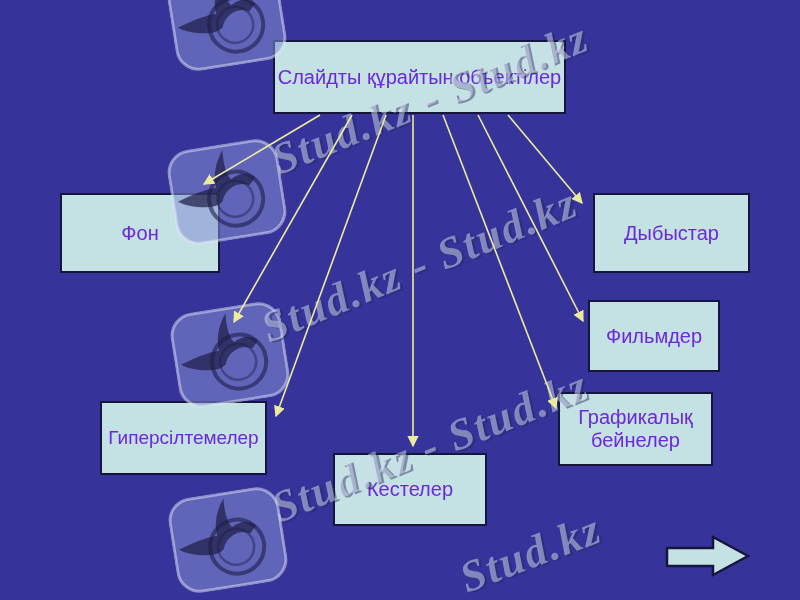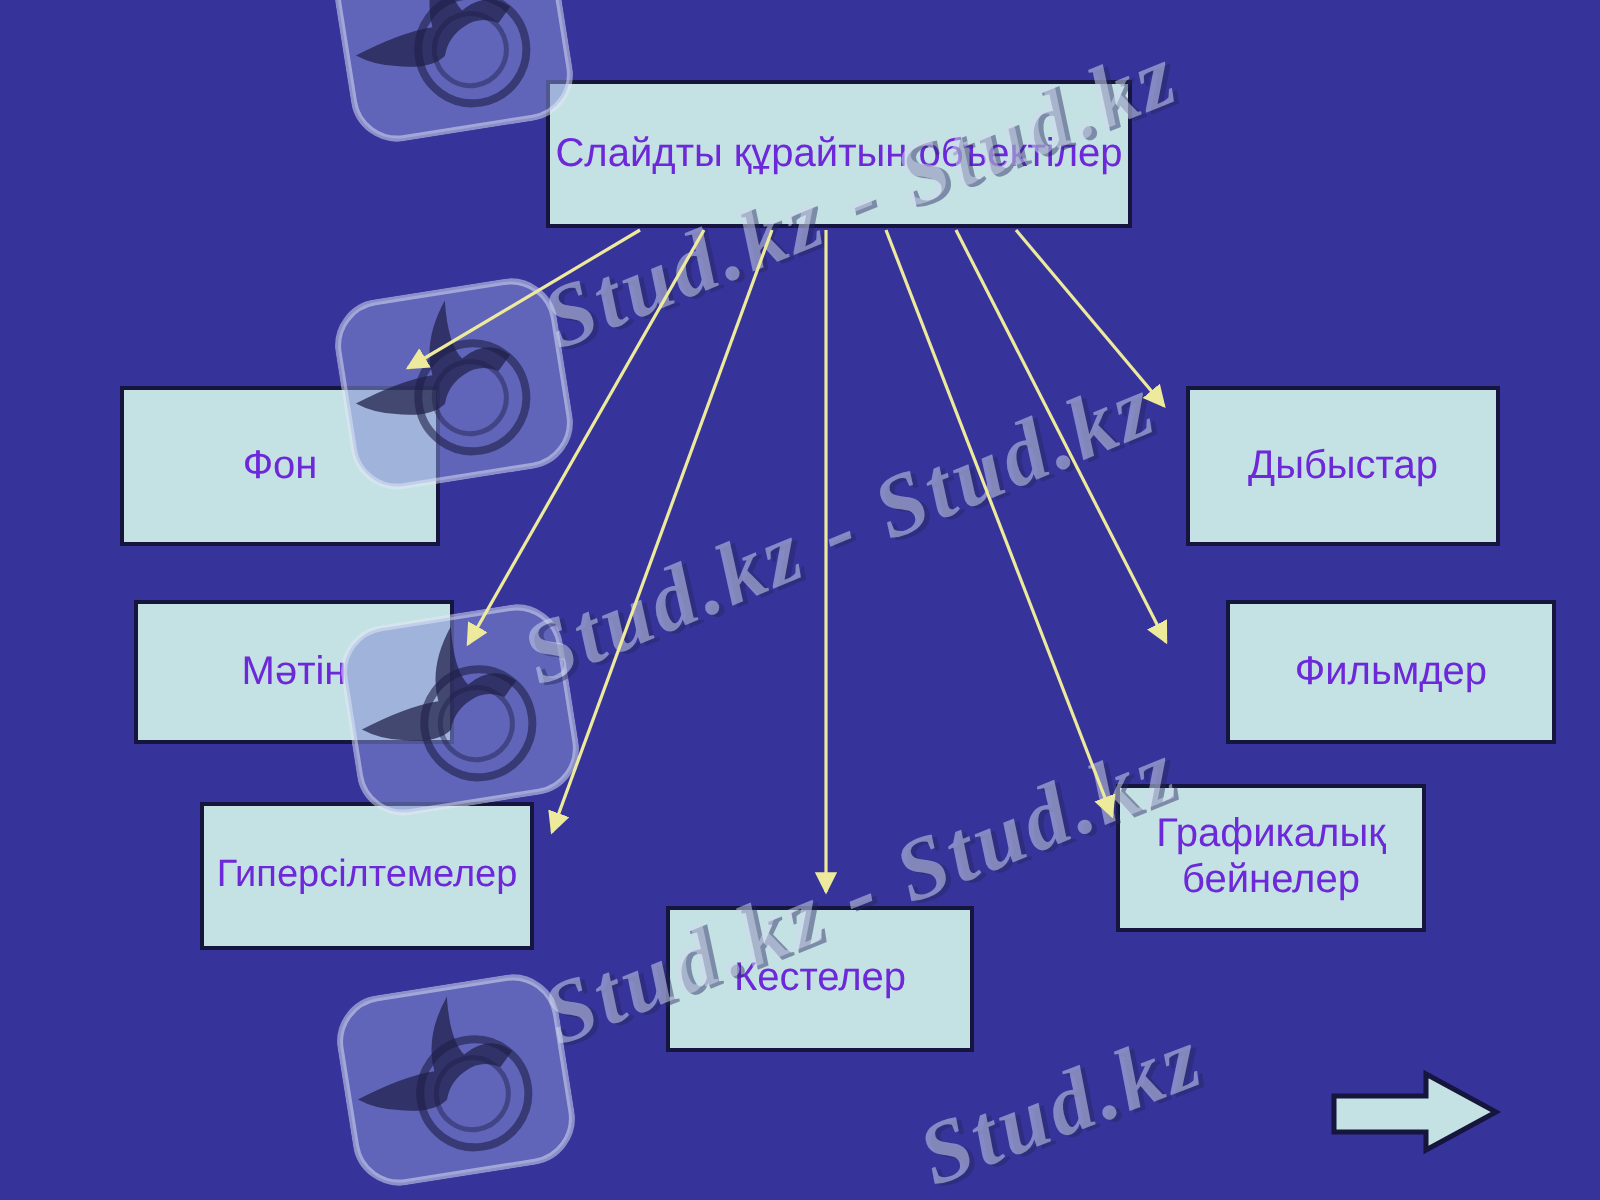--- a/index.html
+++ b/index.html
@@ -22,21 +22,21 @@
     font-size:20px;
     line-height:1.15;
     z-index:1;
   }
   #box-title    {left:273px;top:40px; width:293px;height:74px;}
   #box-fon      {left:60px; top:193px;width:160px;height:80px;}
   #box-matin    {left:67px; top:300px;width:160px;height:72px;}
   #box-giper    {left:100px;top:401px;width:167px;height:74px;font-size:19px;}
   #box-kesteler {left:333px;top:453px;width:154px;height:73px;}
   #box-grafik   {left:558px;top:392px;width:155px;height:74px;}
-  #box-filmder  {left:613px;top:300px;width:165px;height:72px;align-items:center;}
+  #box-filmder  {left:588px;top:300px;width:132px;height:72px;align-items:center;}
   #box-dybystar {left:593px;top:193px;width:157px;height:80px;}
 
   
   .logo-stamp{
     position:absolute;width:112px;height:96px;
     transform:rotate(-9deg);
     z-index:2;pointer-events:none;
   }
   #logo-1{left:171px;top:-30px;}
   #logo-2{left:171px;top:144px;}
@@ -73,23 +73,20 @@
 <body>
 
 <div id="slide">
 
   <div class="dbox" id="box-title">
     <span>Слайдты құрайтын объектілер</span>
   </div>
 
   <div class="dbox" id="box-fon">
     <span>Фон</span>
-  </div>
-  <div class="dbox" id="box-matin">
-    <span>Мәтін</span>
   </div>
   <div class="dbox" id="box-giper">
     <span>Гиперсілтемелер</span>
   </div>
   <div class="dbox" id="box-kesteler">
     <span>Кестелер</span>
   </div>
   <div class="dbox" id="box-grafik">
     <span style="max-width:130px;display:inline-block;">Графикалық бейнелер</span>
   </div>

